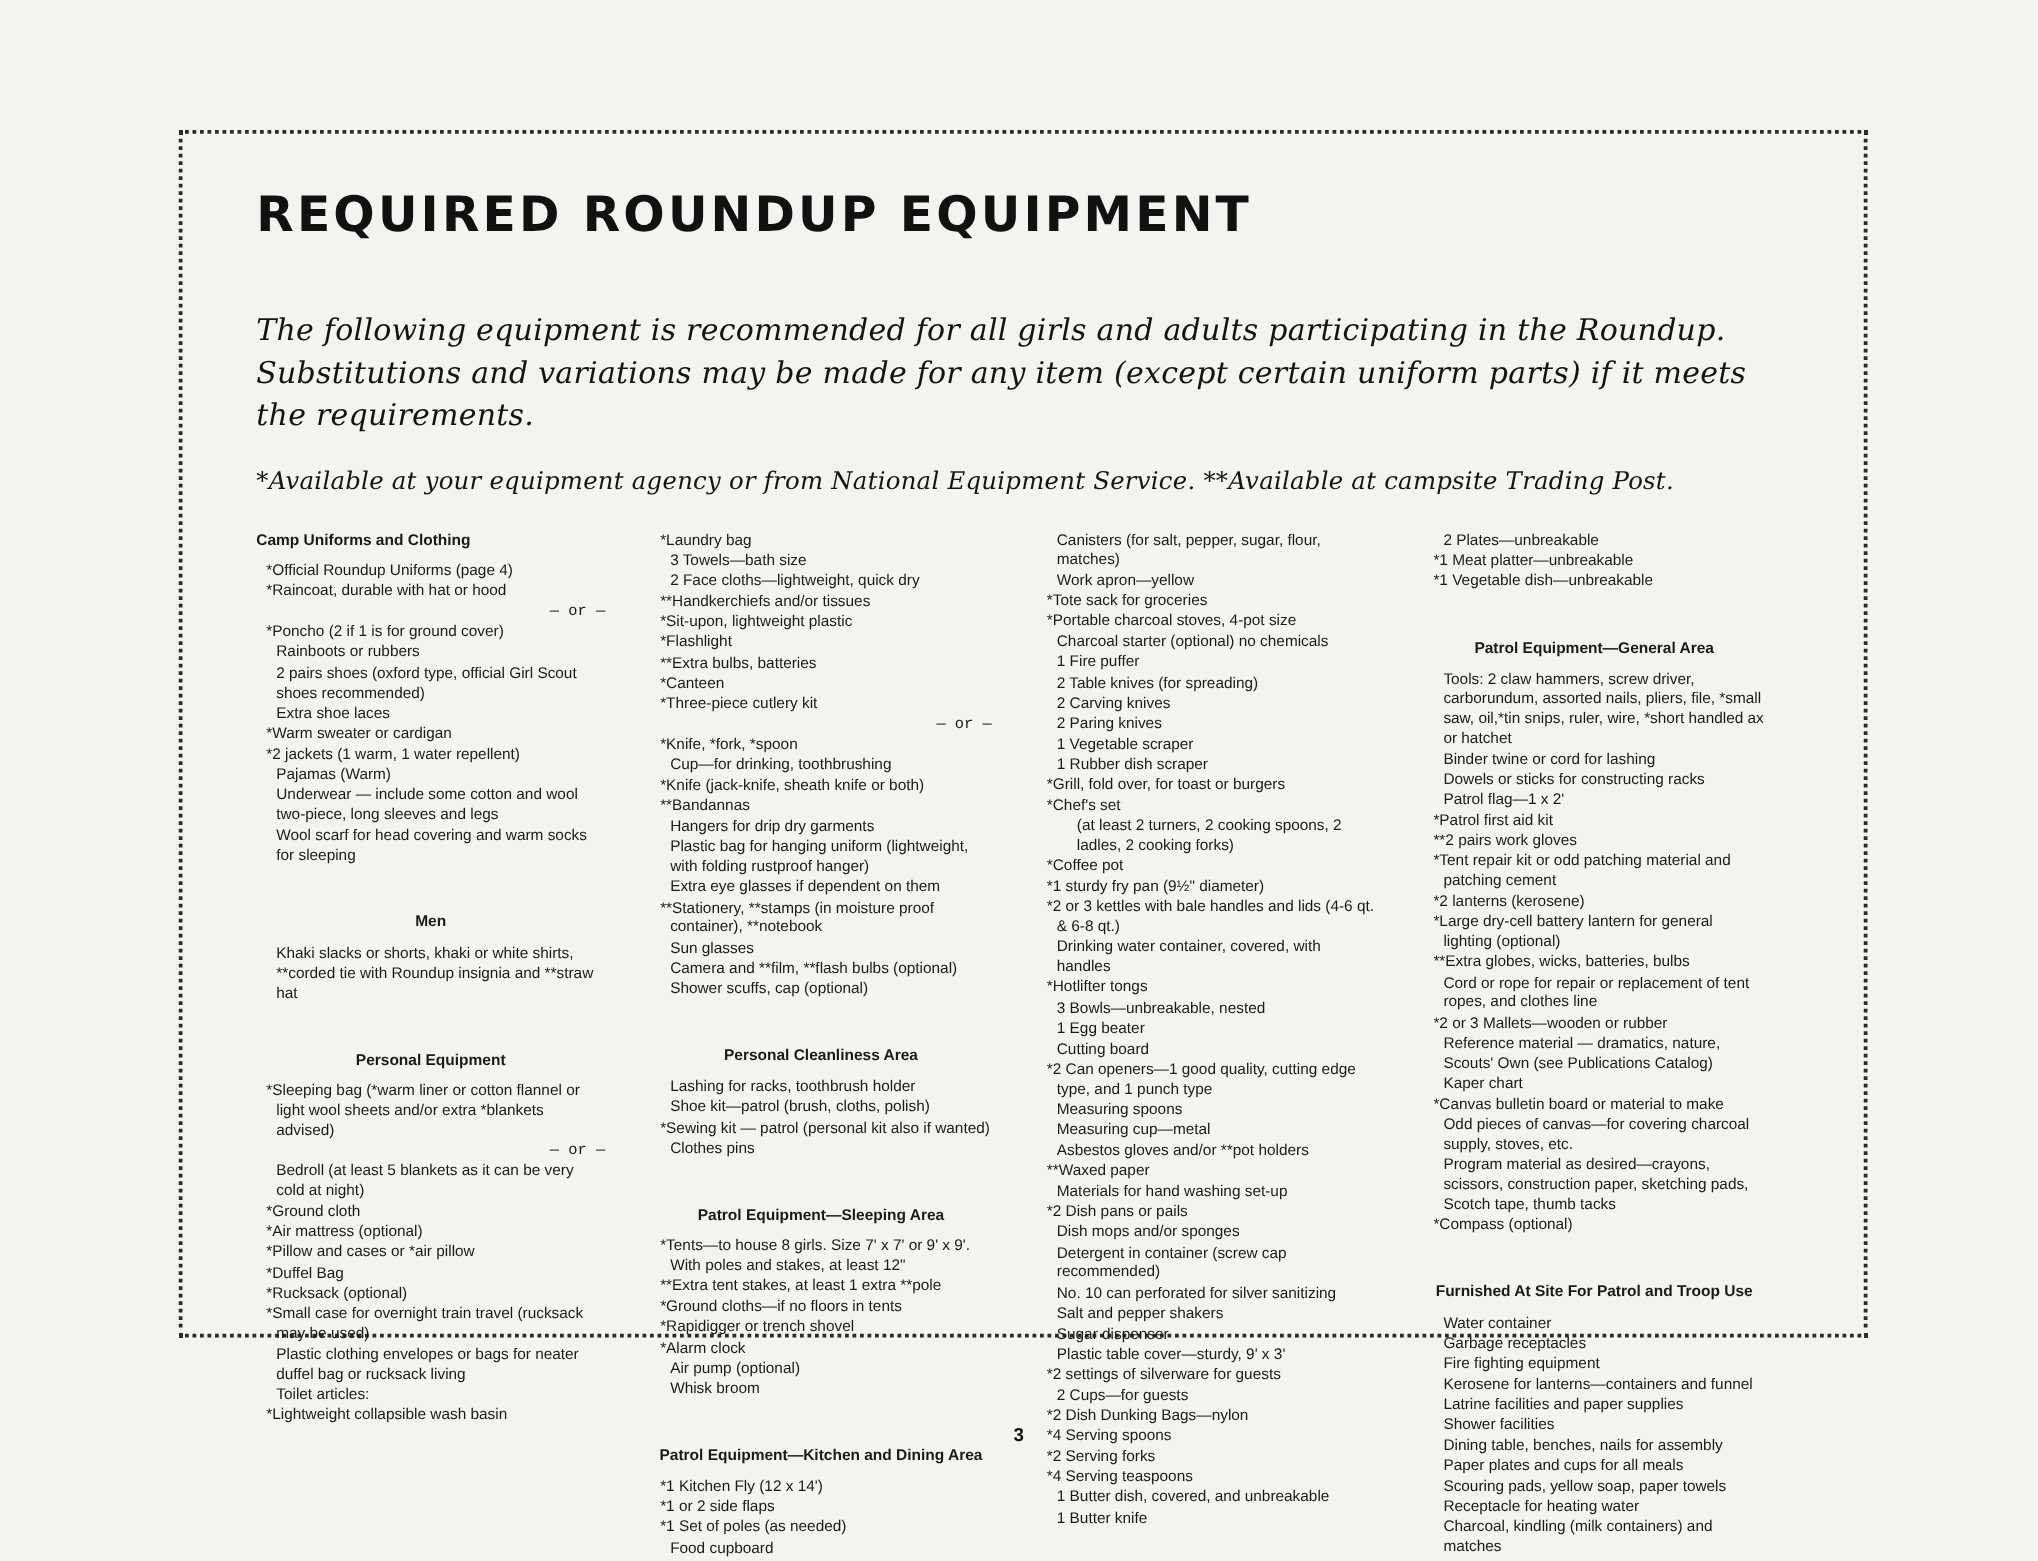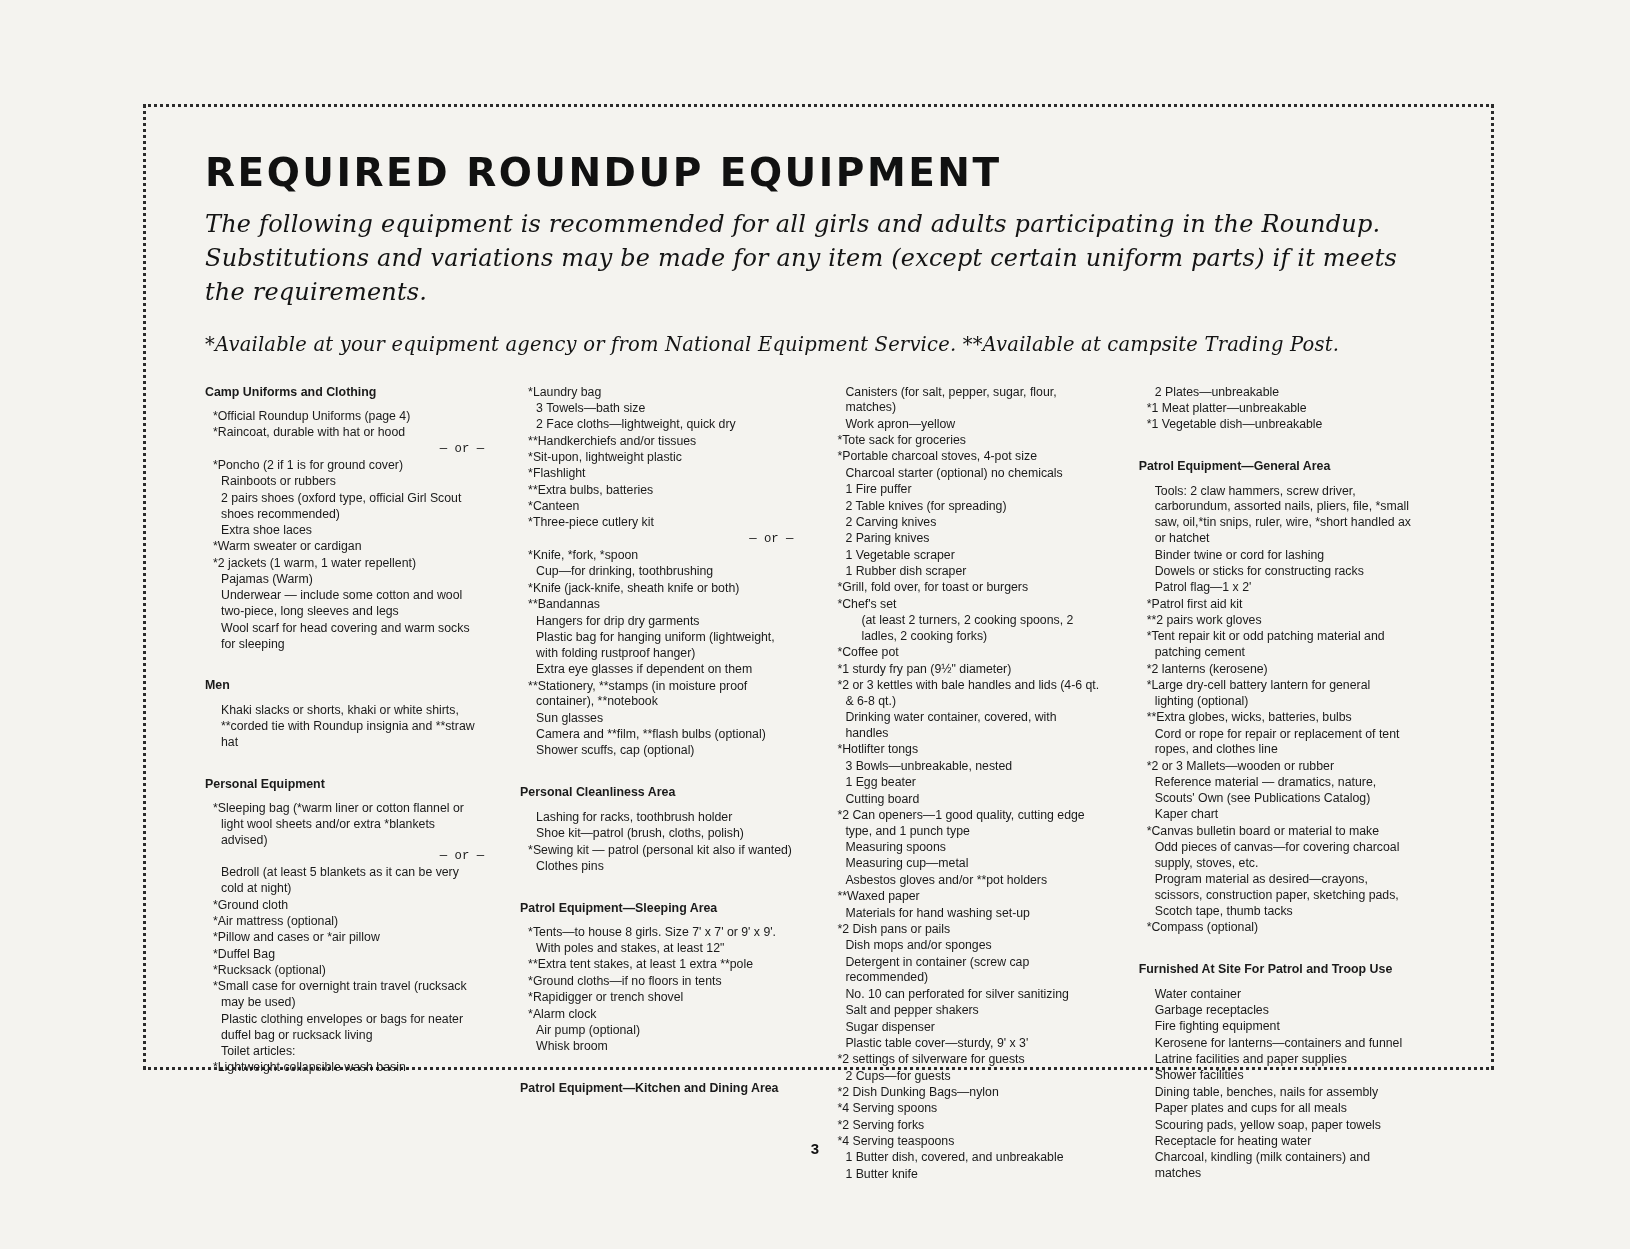--- a/index.html
+++ b/index.html
@@ -32,21 +32,21 @@
     position: absolute;
     left: 205px;
     top: 150px;
     width: 1225px;
   }
   h1.title {
     font-family: "DejaVu Sans", sans-serif;
     font-size: 39px;
     font-weight: bold;
     letter-spacing: 2.5px;
-    margin: 0 0 12px 0;
+    margin: 0 0 52px 0;
     color: #111;
   }
   .intro {
     font-family: "DejaVu Serif", serif;
     font-style: italic;
     font-size: 24px;
     line-height: 1.42;
     margin: 0 0 22px 0;
     color: #141414;
     letter-spacing: 0.2px;
@@ -71,21 +71,21 @@
     box-sizing: border-box;
   }
   .col + .col { padding-left: 6px; }
 
   .sec-head {
     font-size: 12.4px;
     font-weight: bold;
     margin: 0 0 9px 0;
     line-height: 1.25;
   }
-  .sec-head.spaced { margin-top: 26px; }
+  .sec-head.spaced { margin-top: 38px; text-align: center; }
 
   ul.items {
     list-style: none;
     margin: 0 0 0 0;
     padding: 0;
   }
   ul.items li {
     font-size: 12.3px;
     line-height: 1.29;
     margin: 0 0 0.5px 0;
@@ -202,20 +202,26 @@
           <ul class="items">
             <li>*Tents—to house 8 girls. Size 7' x 7' or 9' x 9'. With poles and stakes, at least 12"</li>
             <li>**Extra tent stakes, at least 1 extra **pole</li>
             <li>*Ground cloths—if no floors in tents</li>
             <li>*Rapidigger or trench shovel</li>
             <li>*Alarm clock</li>
             <li class="nohang">Air pump (optional)</li>
             <li class="nohang">Whisk broom</li>
           </ul>
           <div class="sec-head spaced">Patrol Equipment—Kitchen and Dining Area</div>
+          <ul class="items">
+            <li>*1 Kitchen Fly (12 x 14')</li>
+            <li>*1 or 2 side flaps</li>
+            <li>*1 Set of poles (as needed)</li>
+            <li class="nohang">Food cupboard</li>
+          </ul>
         </div>
         <div class="col">
           <ul class="items">
             <li class="nohang">Canisters (for salt, pepper, sugar, flour, matches)</li>
             <li class="nohang">Work apron—yellow</li>
             <li>*Tote sack for groceries</li>
             <li>*Portable charcoal stoves, 4-pot size</li>
             <li class="nohang">Charcoal starter (optional) no chemicals</li>
             <li class="nohang">1 Fire puffer</li>
             <li class="nohang">2 Table knives (for spreading)</li>

